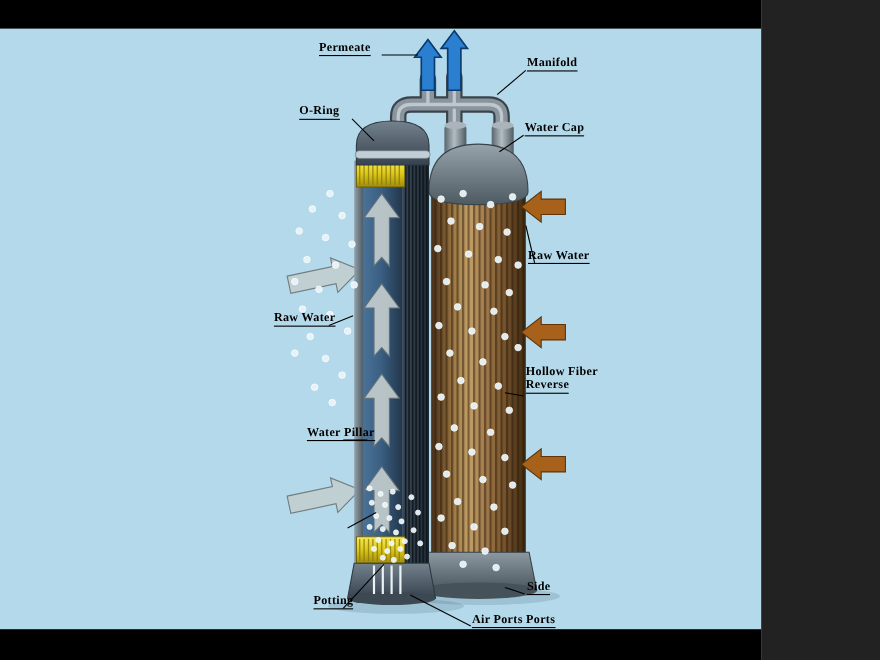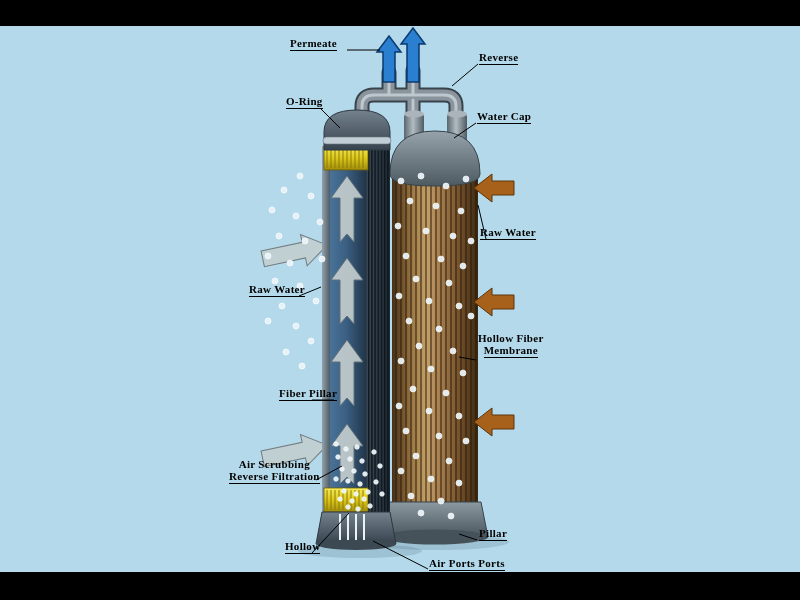--- a/index.html
+++ b/index.html
@@ -1,19 +1,18 @@
 <!DOCTYPE html>
 <html><head>
 <meta charset="utf-8">
 <style>
   html,body { margin:0; padding:0; background:#222; }
   .stage {
-    position:relative; width:800px; height:600px; overflow:hidden;
+    position:relative; width:692px; height:600px; overflow:hidden;
     font-family:"Liberation Serif", serif;
-    text-align:center;
   }
   .stage svg { position:absolute; left:0; top:0; }
   .label {
     position:absolute; color:#000;
     font:700 11px/12px "Liberation Serif", serif;
     letter-spacing:.3px; white-space:nowrap; z-index:5;
   }
   .label .u { border-bottom:1px solid #000; padding-bottom:1px; display:inline-block; }
 </style>
 </head>
@@ -251,48 +250,44 @@
   </g>
 
   <rect x="0" y="0" width="800" height="26" fill="#000000"></rect>
   <rect x="0" y="572" width="800" height="28" fill="#000000"></rect>
 </svg>
 
 <div class="label" style="left:290px;top:37px">
   <span class="u">Permeate</span>
 </div>
 <div class="label" style="left:479px;top:51px">
-  <span class="u">Reverse</span>
-</div>
-<div class="label" style="left:286px;top:95px">
+  <span class="u">Manifold</span>
+</div>
+<div class="label" style="left:272px;top:95px">
   <span class="u">O-Ring</span>
 </div>
 <div class="label" style="left:477px;top:110px">
   <span class="u">Water Cap</span>
 </div>
 <div class="label" style="left:480px;top:226px">
   <span class="u">Raw Water</span>
 </div>
 <div class="label" style="left:249px;top:283px">
   <span class="u">Raw Water</span>
 </div>
 <div class="label" style="left:478px;top:332px">
   <span>Hollow Fiber</span><br>
-  <span class="u">Membrane</span>
+  <span class="u">Reverse</span>
 </div>
 <div class="label" style="left:279px;top:387px">
-  <span class="u">Fiber Pillar</span>
-</div>
-<div class="label" style="left:229px;top:458px">
-  <span>Air Scrubbing</span><br>
-  <span class="u">Reverse Filtration</span>
+  <span class="u">Water Pillar</span>
 </div>
 <div class="label" style="left:285px;top:540px">
-  <span class="u">Hollow</span>
+  <span class="u">Potting</span>
 </div>
 <div class="label" style="left:479px;top:527px">
-  <span class="u">Pillar</span>
+  <span class="u">Side</span>
 </div>
 <div class="label" style="left:429px;top:557px">
   <span class="u">Air Ports Ports</span>
 </div>
 
 </div>
 
 </body></html>

